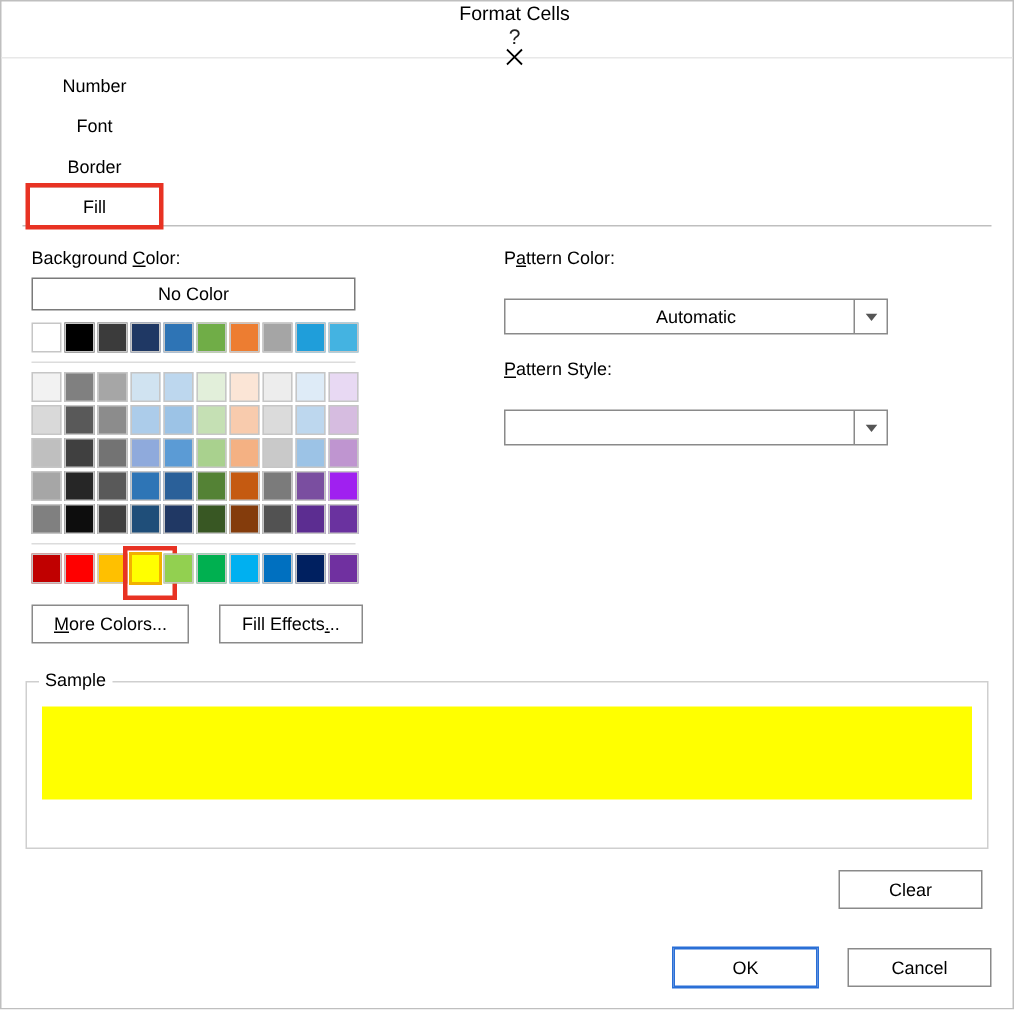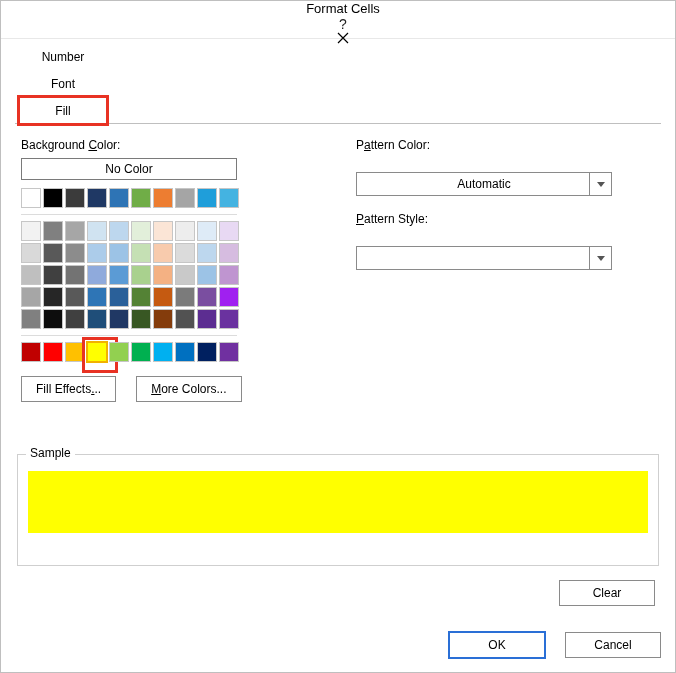--- a/index.html
+++ b/index.html
@@ -77,21 +77,21 @@
   .tabstrip-line {
     height: 1px;
     background: #bfbfbf;
     margin-top: -1px;
     position: relative;
     z-index: 1;
   }
   .pane {
     padding: 14px 6px 0 6px;
     display: flex;
-    gap: 60px;
+    gap: 40px;
   }
   .col-left { width: 275px; }
   .col-right { flex: 1; }
   .label { margin-bottom: 6px; }
   .nocolor-btn {
     width: 216px;
     height: 22px;
     border: 1px solid #7a7a7a;
     text-align: center;
     line-height: 20px;
@@ -217,20 +217,21 @@
       <svg width="12" height="12" viewBox="0 0 12 12">
           <path d="M1 1 L11 11 M11 1 L1 11" stroke="#000" stroke-width="1.2"></path>
         </svg>
     </div>
   </div>
 
   <div class="content">
     <div class="tabs">
       <div class="tab">Number</div>
       <div class="tab">Font</div>
+      <div class="tab">Border</div>
       <div class="tab active hl">Fill</div>
     </div>
     <div class="tabstrip-line"></div>
 
     <div class="pane">
       <div class="col-left">
         <div class="label">Background <u class="hot">C</u>olor:</div>
         <div class="nocolor-btn">No Color</div>
 
         <div class="swatch-grid" id="grid-top">
@@ -306,22 +307,22 @@
             <div class="sw selected hl" style="background: rgb(255, 255, 0); position: relative;"></div>
             <div class="sw" style="background: rgb(146, 208, 80); position: relative;"></div>
             <div class="sw" style="background: rgb(0, 176, 80); position: relative;"></div>
             <div class="sw" style="background: rgb(0, 176, 240); position: relative;"></div>
             <div class="sw" style="background: rgb(0, 112, 192); position: relative;"></div>
             <div class="sw" style="background: rgb(0, 32, 96); position: relative;"></div>
             <div class="sw" style="background: rgb(112, 48, 160); position: relative;"></div>
           </div>
 
         <div class="btn-row">
+          <button class="btn"><u class="hot">M</u>ore Colors...</button>
           <button class="btn">Fill Effects<u class="hot">.</u>..</button>
-          <button class="btn"><u class="hot">M</u>ore Colors...</button>
         </div>
       </div>
 
       <div class="col-right">
         <div class="label">P<u class="hot">a</u>ttern Color:</div>
         <div class="combo">
           <span>Automatic</span>
           <span class="arrow">
             <svg width="8" height="5">
                 <path d="M0 0 L4 5 L8 0 Z" fill="#555"></path>

